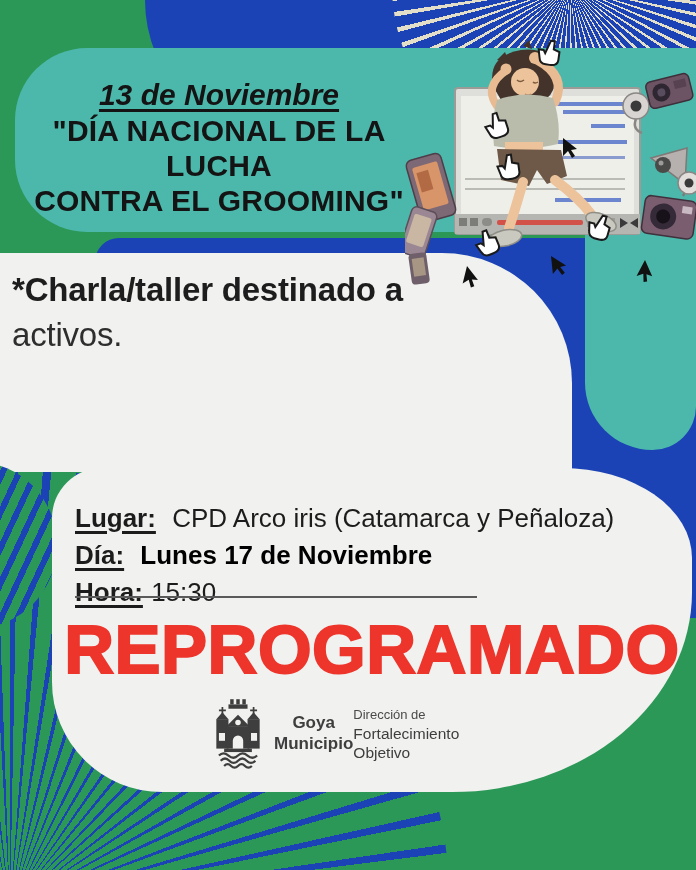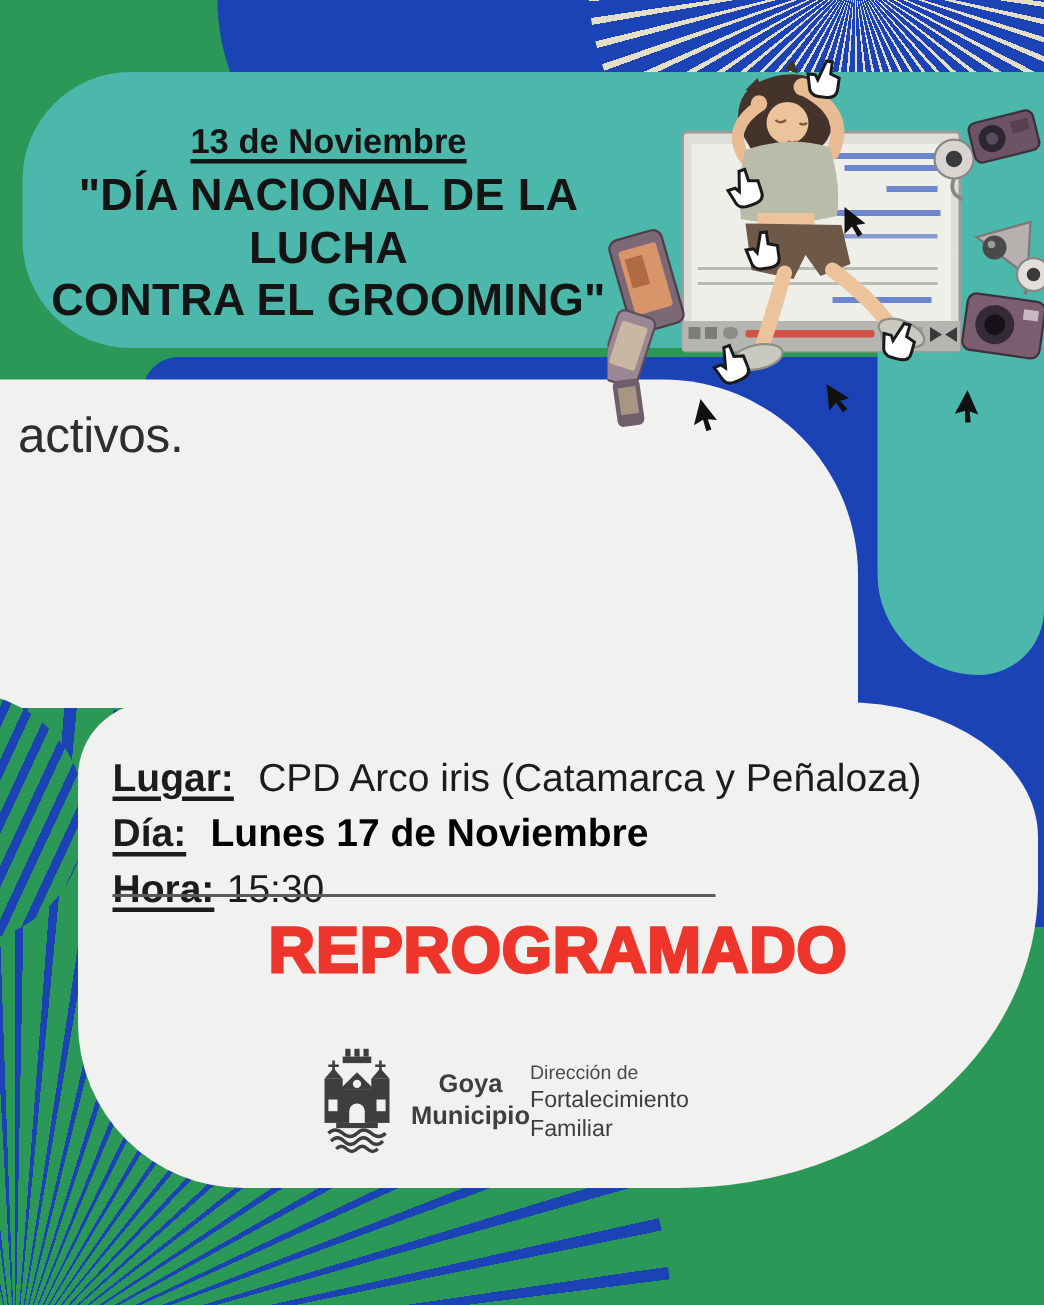--- a/index.html
+++ b/index.html
@@ -58,22 +58,22 @@
     border-radius:50px 130px 240px 110px / 50px 90px 200px 110px;
     z-index:10;
   }
 
   
   .title-block{
     left:30px;top:76px;width:378px;text-align:center;
     color:#141414;font-weight:bold;z-index:7;
   }
   .title-date{
-    font-size:23px;line-height:37px;
-    text-decoration:underline;text-decoration-thickness:3px;text-underline-offset:4px;
+    font-size:30px;line-height:37px;
+    text-decoration:underline;text-decoration-thickness:3px;text-underline-offset:4px;font-style:italic;
   }
   .title-line{font-size:30px;line-height:35px;letter-spacing:0.2px;}
 
   
   .charla-text{
     left:12px;top:267px;width:560px;z-index:8;
     color:#1D1D1D;font-size:33px;line-height:45px;letter-spacing:-0.2px;
   }
   .bold{font-weight:bold;}
   .reg{font-weight:normal;color:#2E2E2E;}
@@ -85,21 +85,21 @@
     text-decoration:underline;text-decoration-thickness:3px;text-underline-offset:4px;
   }
   .val{margin-left:9px;font-weight:normal;}
   .val-red{margin-left:9px;font-weight:bold;color:#000000;margin-top:44px;}
   .val-tight{margin-left:1px;font-weight:normal;}
   .sep-line{
     left:75px;top:596px;width:402px;height:2px;background:#5A5A5A;z-index:11;
   }
   .reprogramado{
     left:52px;right:4px;top:610px;text-align:center;z-index:11;
-    font-size:43px;font-weight:800;color:#EE352B;
+    font-size:69px;font-weight:800;color:#EE352B;
     -webkit-text-stroke:2px #EE352B;letter-spacing:0.5px;
   }
   .logo-row{
     left:212px;top:697px;z-index:11;display:flex;align-items:center;
   }
   .goya-name{
     margin-left:10px;color:#3E3E3E;font-weight:bold;font-size:17px;line-height:21px;text-align:center;
   }
   .dept{
     color:#3E3E3E;font-size:15.5px;line-height:19px;
@@ -244,20 +244,21 @@
   </g>
   <g transform="translate(240,222) rotate(28)">
     <polygon points="0,0 0,18 5,13 9,20 12,18 8,12 14,11" fill="#111111"></polygon>
   </g>
   <g transform="translate(62,228) rotate(14)">
     <polygon points="0,0 0,18 5,13 9,20 12,18 8,12 14,11" fill="#111111"></polygon>
   </g>
 </svg>
 
 <div class="abs charla-text">
+  <div class="bold">*Charla/taller destinado a</div>
   <div class="reg">activos.</div>
 </div>
 
 <div class="abs details">
   <div>
     <span class="lbl">Lugar:</span>
     <span class="val">CPD Arco iris (Catamarca y Peñaloza)</span>
   </div>
   <div>
     <span class="lbl">Día:</span>
@@ -300,15 +301,15 @@
       <path d="M14,78 q4,-4 8,0 t8,0 t8,0 t8,0"></path>
     </g>
   </svg>
   <div class="goya-name">
     <div>Goya</div>
     <div>Municipio</div>
   </div>
   <div class="dept">
     <div class="small">Dirección de</div>
     <div class="b">Fortalecimiento</div>
-    <div class="b">Familiar</div>
+    <div class="b">Objetivo</div>
   </div>
 </div>
 
 </body></html>

